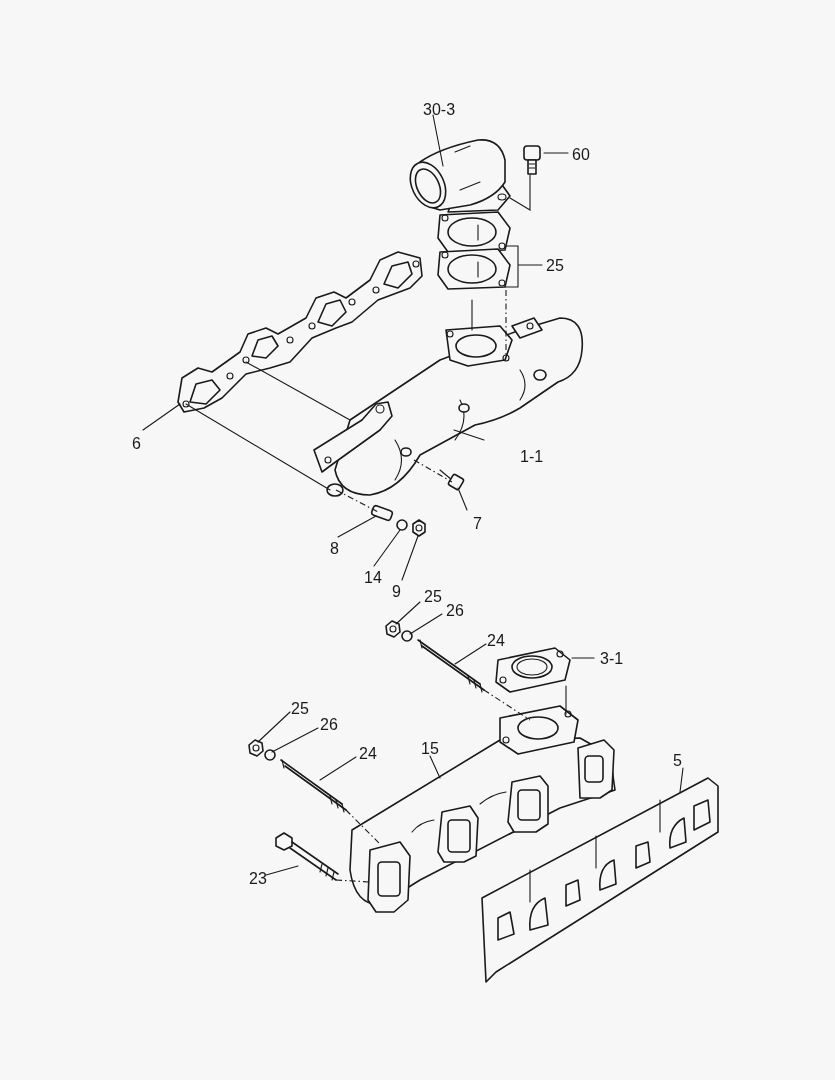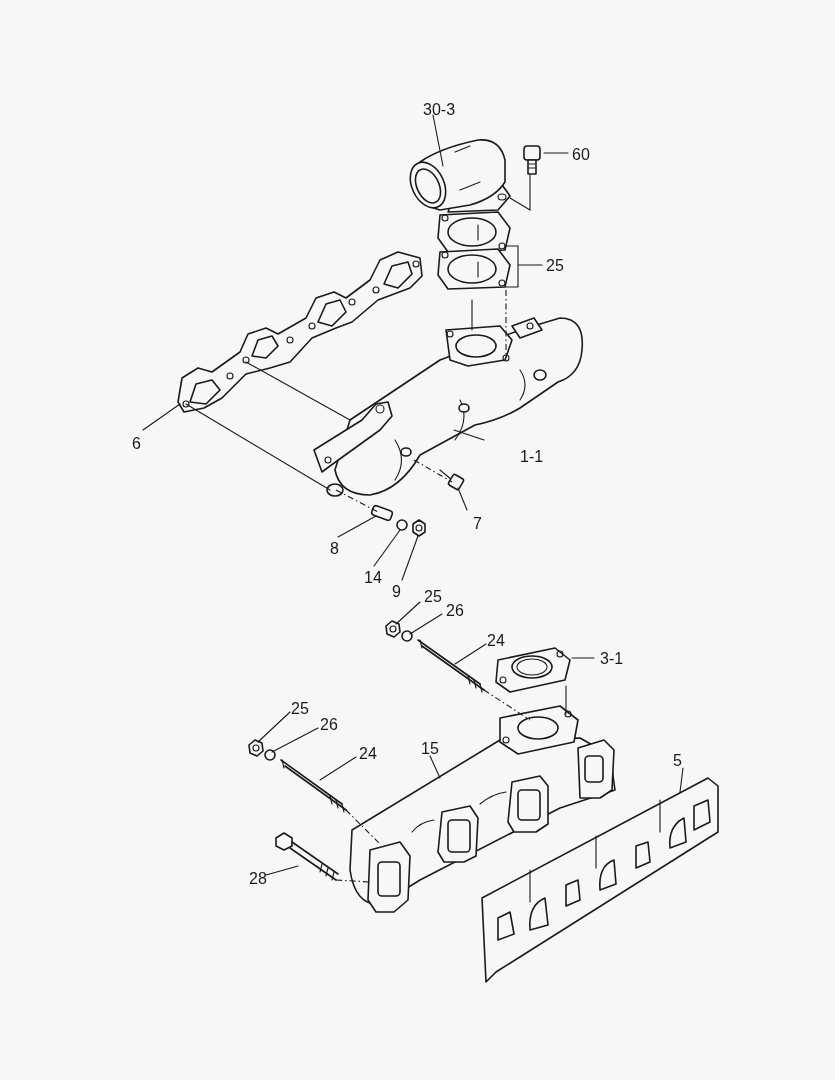--- a/index.html
+++ b/index.html
@@ -209,14 +209,14 @@
   <span class="label" style="left:392px;top:584px">9</span>
   <span class="label" style="left:424px;top:589px">25</span>
   <span class="label" style="left:446px;top:603px">26</span>
   <span class="label" style="left:487px;top:633px">24</span>
   <span class="label" style="left:600px;top:651px">3-1</span>
   <span class="label" style="left:291px;top:701px">25</span>
   <span class="label" style="left:320px;top:717px">26</span>
   <span class="label" style="left:359px;top:746px">24</span>
   <span class="label" style="left:421px;top:741px">15</span>
   <span class="label" style="left:673px;top:753px">5</span>
-  <span class="label" style="left:249px;top:871px">28</span>
+  <span class="label" style="left:249px;top:871px">23</span>
 </div>
 
 </body></html>

